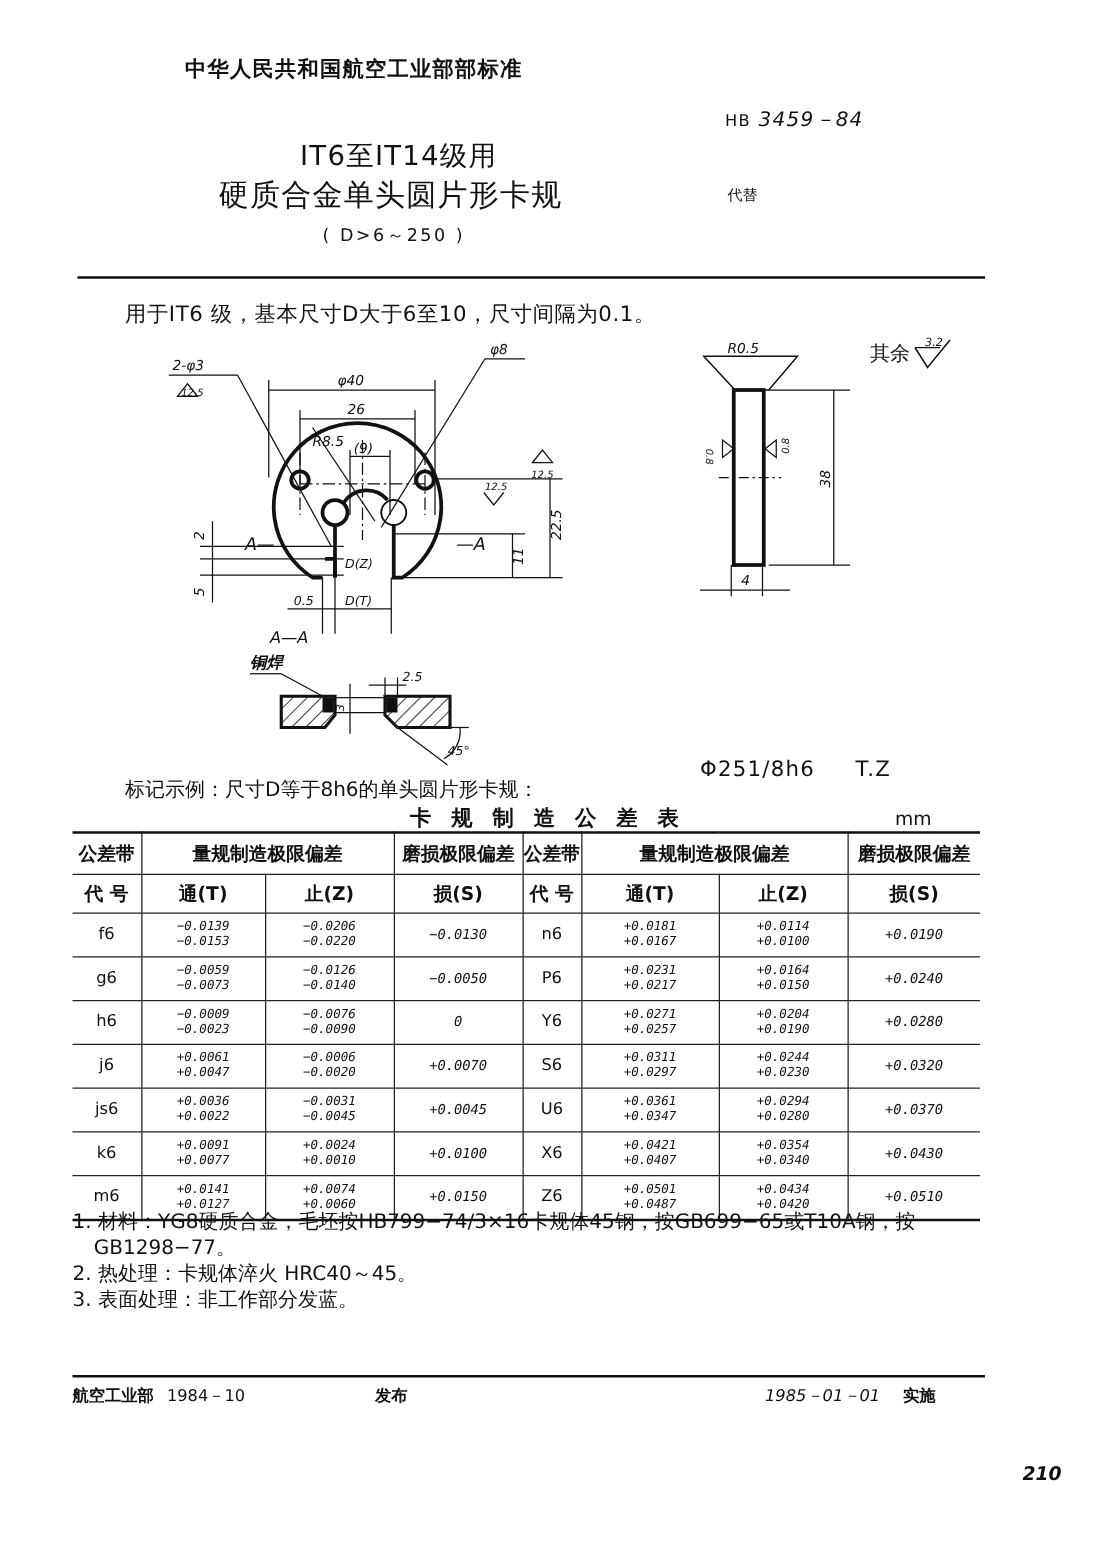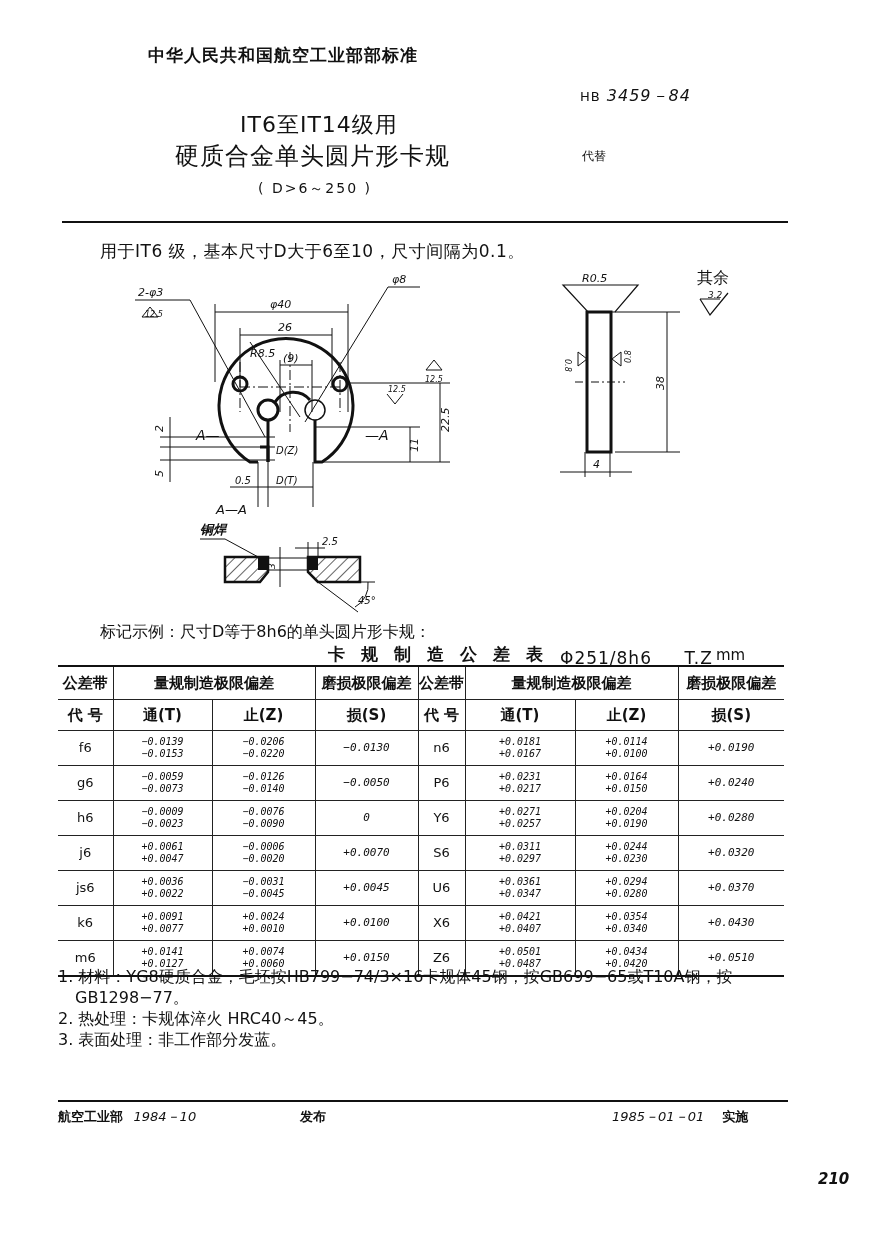--- a/index.html
+++ b/index.html
@@ -13,24 +13,24 @@
   .std-code .hb { font-style: normal; font-size: 13px; }
   .title1 { left: 240px; top: 110px; font-size: 22px; letter-spacing: 1px; }
   .title2 { left: 175px; top: 140px; font-size: 24px; letter-spacing: 1px; }
   .title3 { left: 258px; top: 180px; font-size: 14px; letter-spacing: 2px; }
   .replaces { left: 582px; top: 148px; font-size: 12px; }
   .rule-top { left: 62px; top: 221px; width: 726px; height: 0; border-top: 2px solid #111; }
   .usage { left: 100px; top: 240px; font-size: 17px; letter-spacing: 0.5px; }
 
   .drawing { left: 100px; top: 262px; }
   .side { left: 540px; top: 262px; }
-  .roughness-note { left: 696px; top: 268px; font-size: 16px; display: flex; align-items: center; flex-direction: column; }
+  .roughness-note { left: 696px; top: 268px; font-size: 16px; display: flex; align-items: center; }
 
   .marking { left: 100px; top: 622px; font-size: 16px; }
-  .marking-code { left: 560px; top: 648px; font-size: 17px; letter-spacing: 1px; }
+  .marking-code { left: 560px; top: 606px; font-size: 17px; letter-spacing: 1px; }
   .marking-code .tz { margin-left: 26px; }
   .table-title { left: 328px; top: 643px; font-size: 17px; letter-spacing: 16px; font-weight: bold; }
   .unit { left: 716px; top: 646px; font-size: 15px; text-align: right; }
 
   table.tol {
     position: absolute; left: 58px; top: 665px; width: 726px;
     border-collapse: collapse; table-layout: fixed;
     border-top: 2.5px solid #111; border-bottom: 2.5px solid #111;
   }
   table.tol th, table.tol td {
@@ -44,21 +44,21 @@
   table.tol td { height: 34px; font-size: 10px; font-style: italic; font-family: "DejaVu Sans Mono", monospace; line-height: 12px; }
   table.tol td.code { font-style: normal; font-size: 13px; font-family: "DejaVu Sans", sans-serif; }
   table.tol td.wear { font-size: 11px; }
   .pair span { display: block; }
 
   .notes { left: 58px; top: 966px; font-size: 16px; line-height: 21px; }
   .notes .li { display: block; }
   .notes .indent { padding-left: 17px; }
   .rule-bottom { left: 58px; top: 1100px; width: 730px; height: 0; border-top: 2px solid #111; }
   .footer-left { left: 58px; top: 1108px; font-size: 13px; font-weight: bold; }
-  .footer-left .date { font-weight: normal; font-style: italic; margin-left: 6px; }
+  .footer-left .date { font-weight: normal; margin-left: 6px; }
   .footer-pub { left: 300px; top: 1108px; font-size: 13px; font-weight: bold; }
   .footer-right { left: 612px; top: 1108px; font-size: 13px; font-style: italic; }
   .footer-right .impl { font-style: normal; font-weight: bold; margin-left: 14px; }
   .page-num { left: 818px; top: 1170px; font-size: 15px; font-weight: bold; font-style: italic; }
 
   svg text { font-family: "DejaVu Sans", sans-serif; font-style: italic; }
 </style>
 </head>
 <body>
 

